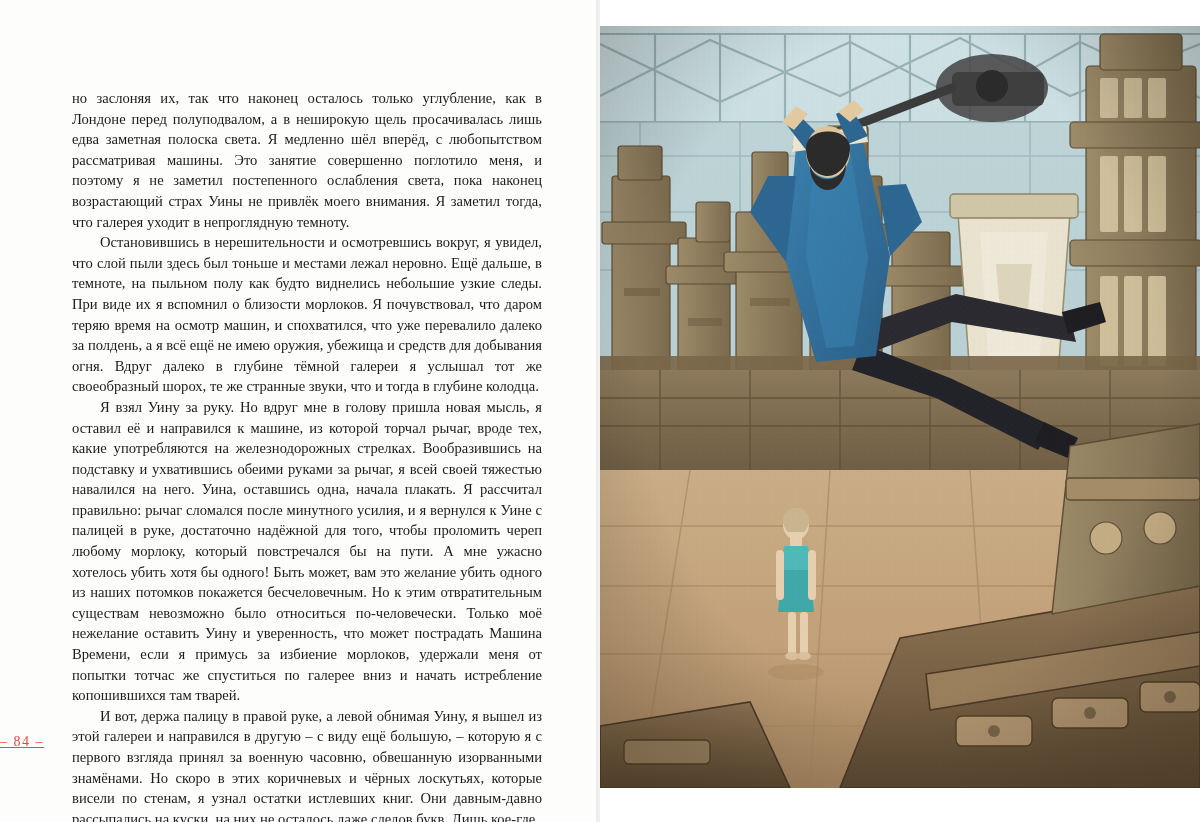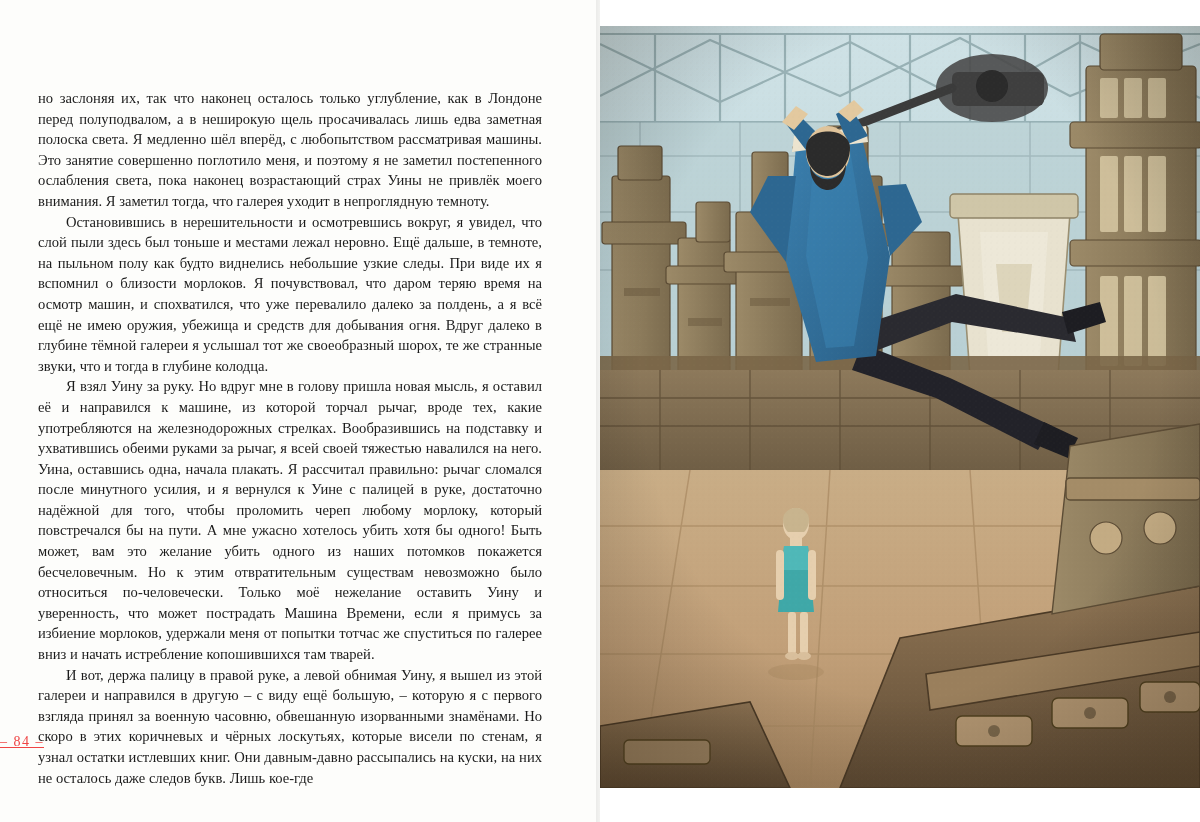--- a/index.html
+++ b/index.html
@@ -19,21 +19,21 @@
     height: 822px;
     background: #ffffff;
     display: flex;
   }
   
   .page-left {
     position: relative;
     width: 600px;
     height: 822px;
     box-sizing: border-box;
-    padding: 88px 58px 0 38px;
+    padding: 88px 58px 0 72px;
     background: #fdfdfb;
   }
   .body-text {
     font-family: "Liberation Serif", serif;
     font-size: 14.6px;
     line-height: 20.6px;
     color: #1b1b1b;
     text-align: justify;
     text-justify: inter-word;
     hyphens: manual;

